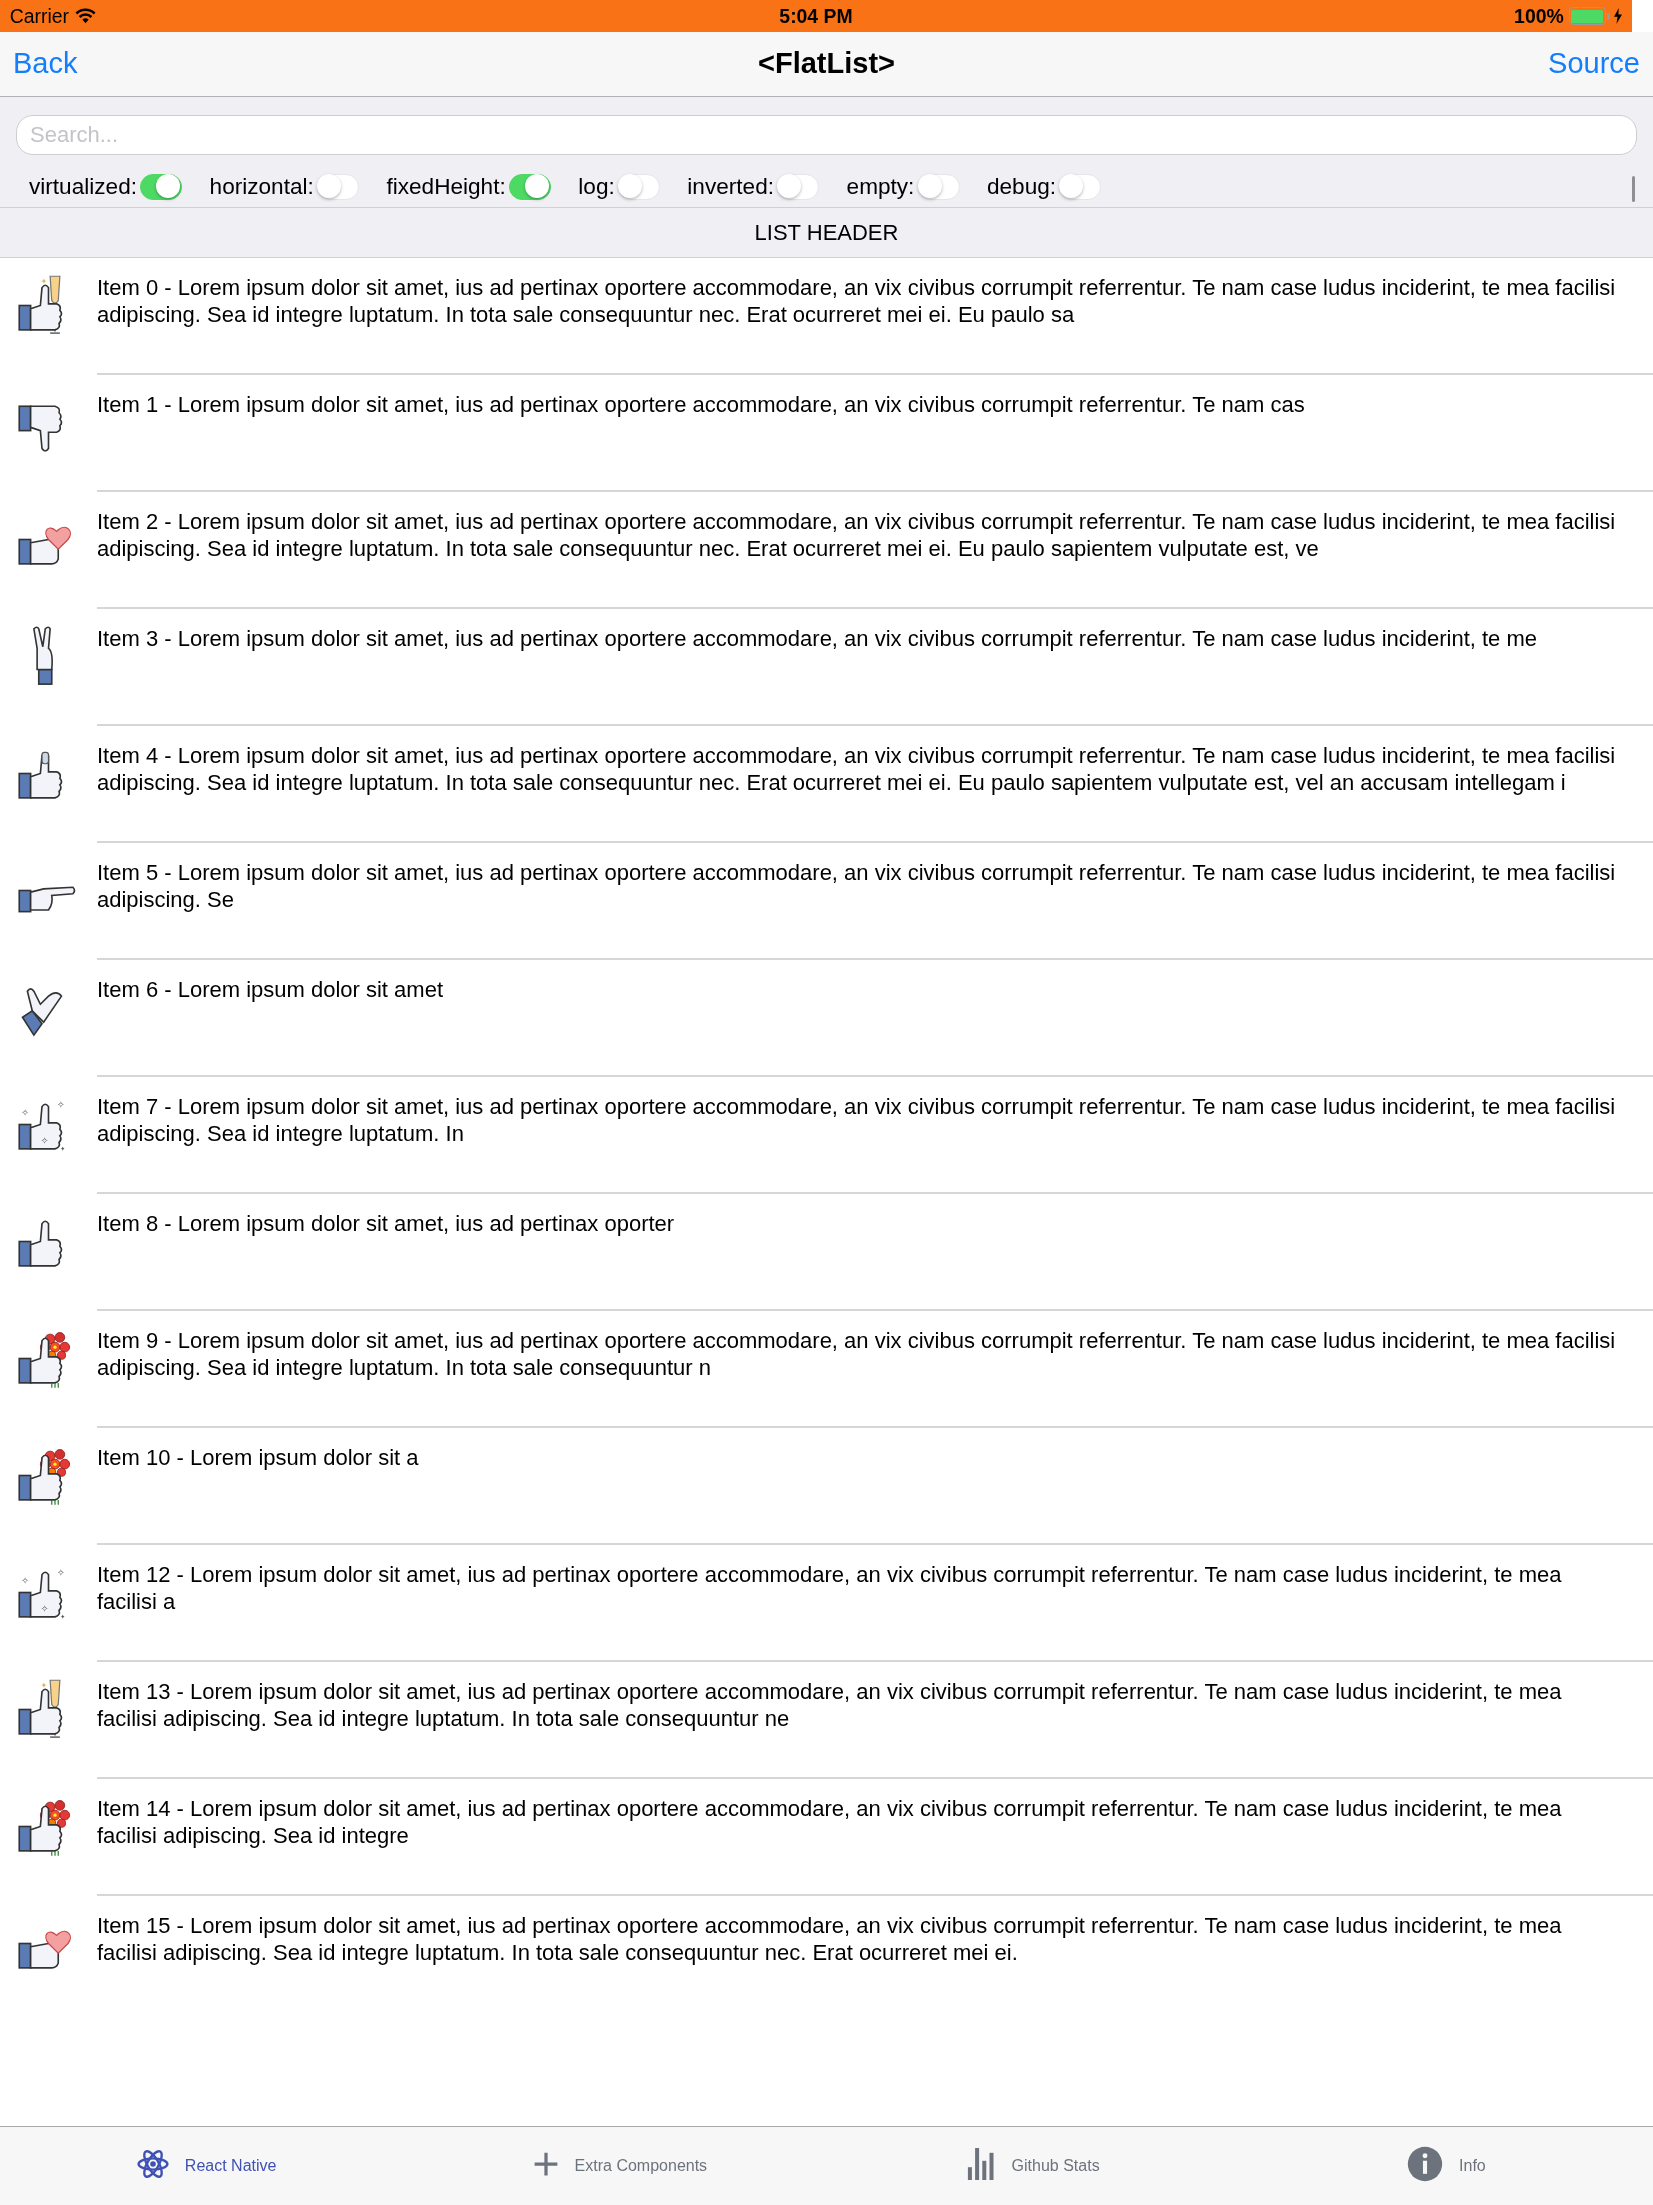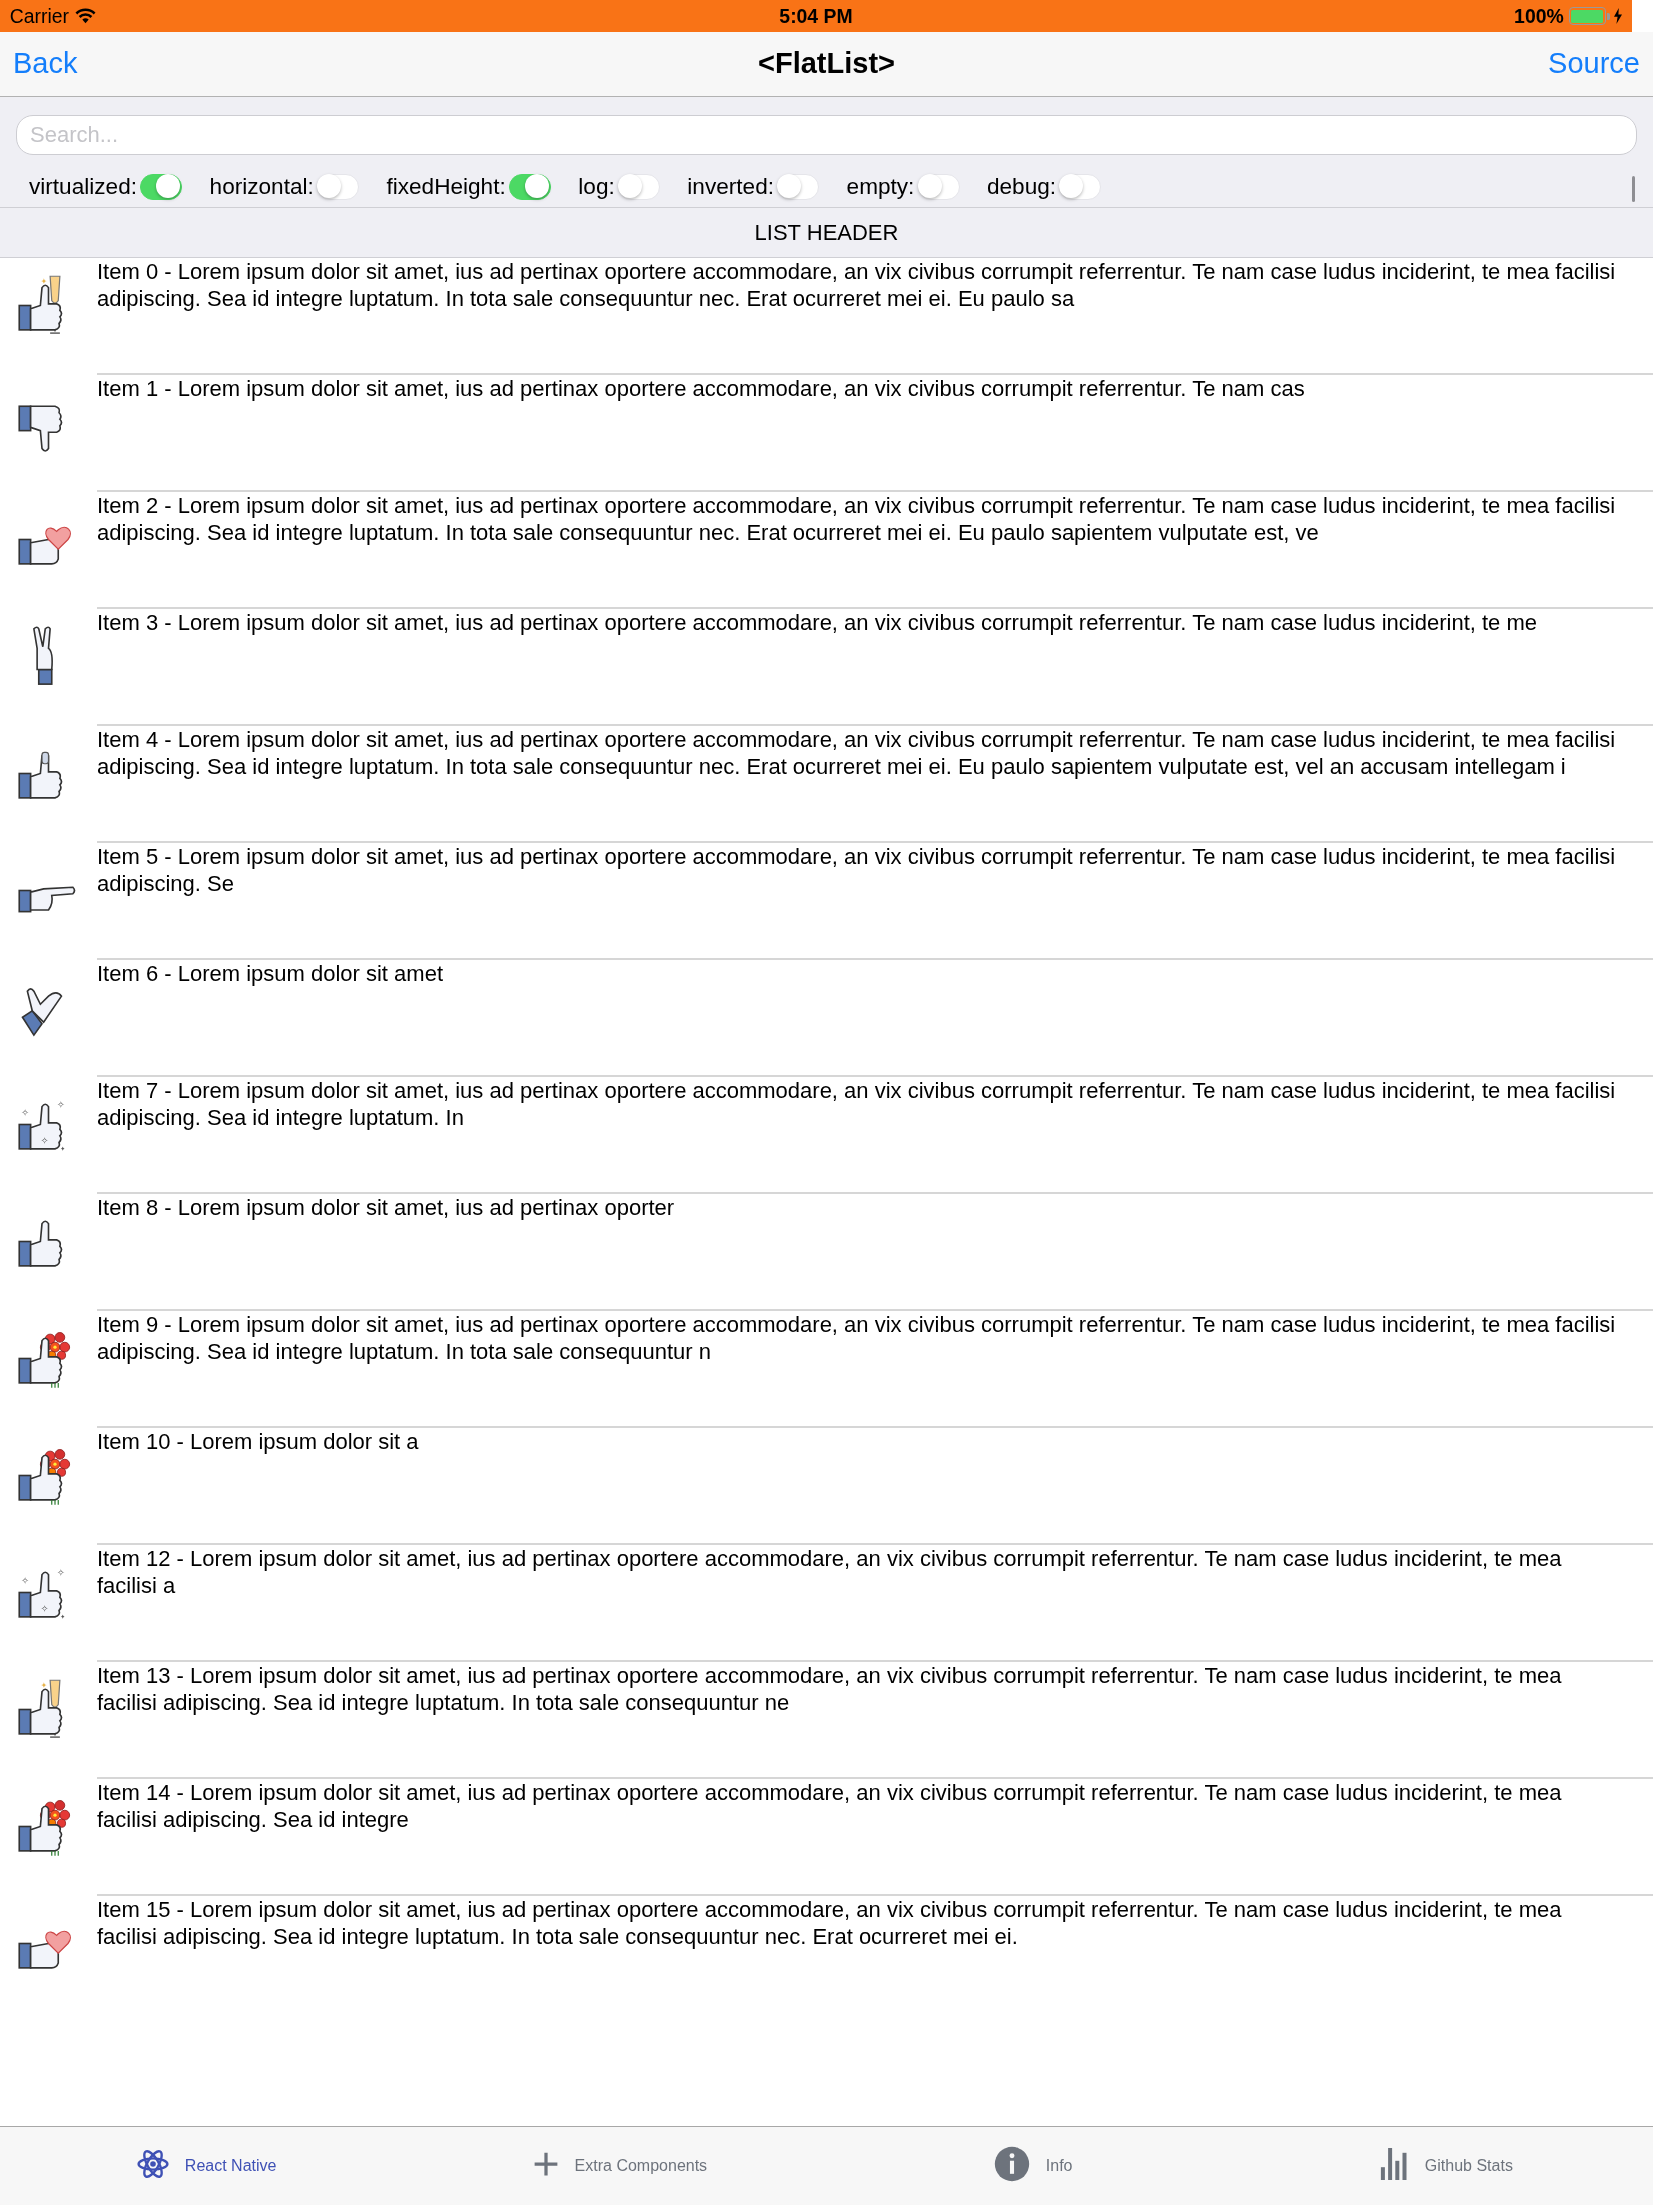--- a/index.html
+++ b/index.html
@@ -30,21 +30,21 @@
   .toggle .knob { position: absolute; top: -0.8px; left: -0.8px; width: 24px; height: 24px; border-radius: 50%; background: #fff; box-shadow: 0 1.6px 3.2px rgba(0,0,0,0.28); }
   .toggle.on { background: #4cd964; border-color: #4cd964; }
   .toggle.on .knob { left: 15.3px; }
   .scroll-ind { position: absolute; right: 18px; top: 176px; width: 3.2px; height: 26px; background: #8e8e93; border-radius: 1.6px; }
 
   .list-header { position: absolute; left: 0; top: 208px; width: 1653px; height: 50px; background: #efeff4; border-bottom: 1.6px solid #cfcfd4; text-align: center; font-size: 22px; line-height: 50px; }
 
   .list { position: absolute; left: 0; top: 258px; width: 1653px; height: 1868px; overflow: hidden; background: #fff; }
   .row { position: relative; height: 117px; display: flex; cursor: pointer; }
   .row .thumb { width: 97px; flex-shrink: 0; display: flex; align-items: flex-start; justify-content: center; padding-top: 14.5px; }
-  .row .text { flex: 1; padding-right: 32px; font-size: 22px; line-height: 27.4px; color: #000; }
+  .row .text { flex: 1; padding-top: 16px; padding-right: 32px; font-size: 22px; line-height: 27.4px; color: #000; }
   .row .sep { position: absolute; left: 97px; right: 0; bottom: 0; height: 1.6px; background: #d6d6d6; }
 
   .tabbar { position: absolute; left: 0; top: 2126px; width: 1653px; height: 79px; background: #f7f7f7; border-top: 1.6px solid #a8a8a8; display: flex; align-items: center; }
   .tab { flex: 1; display: flex; align-items: center; justify-content: center; gap: 16px; font-size: 16px; color: #6d737c; cursor: pointer; }
   .tab.active { color: #3f51b5; }
 </style>
 </head>
 <body>
 
 <div class="statusbar">
@@ -339,30 +339,30 @@
         </svg></span>
       <span>React Native</span>
     </div>
     <div class="tab">
       <span><svg width="26" height="26" viewBox="0 0 32 32">
           <path d="M16 2 V30 M2 16 H30" stroke="#6d737c" stroke-width="4"></path>
         </svg></span>
       <span>Extra Components</span>
     </div>
     <div class="tab">
-      <span><svg width="36" height="36" viewBox="0 0 44 44">
-          <circle cx="22" cy="22" r="21" fill="#6d737c"></circle>
-          <circle cx="22" cy="12" r="3" fill="#f7f7f7"></circle>
-          <rect x="19.5" y="18" width="5" height="16" fill="#f7f7f7"></rect>
-        </svg></span>
-      <span>Info</span>
-    </div>
-    <div class="tab">
       <span><svg width="29" height="32" viewBox="0 0 36 40">
           <rect x="1" y="24" width="5" height="16" fill="#6d737c"></rect>
           <rect x="10" y="0" width="5" height="40" fill="#6d737c"></rect>
           <rect x="19" y="16" width="5" height="24" fill="#6d737c"></rect>
           <rect x="28" y="6" width="5" height="34" fill="#6d737c"></rect>
         </svg></span>
       <span>Github Stats</span>
     </div>
+    <div class="tab">
+      <span><svg width="36" height="36" viewBox="0 0 44 44">
+          <circle cx="22" cy="22" r="21" fill="#6d737c"></circle>
+          <circle cx="22" cy="12" r="3" fill="#f7f7f7"></circle>
+          <rect x="19.5" y="18" width="5" height="16" fill="#f7f7f7"></rect>
+        </svg></span>
+      <span>Info</span>
+    </div>
   </div>
 
 
 </body></html>

